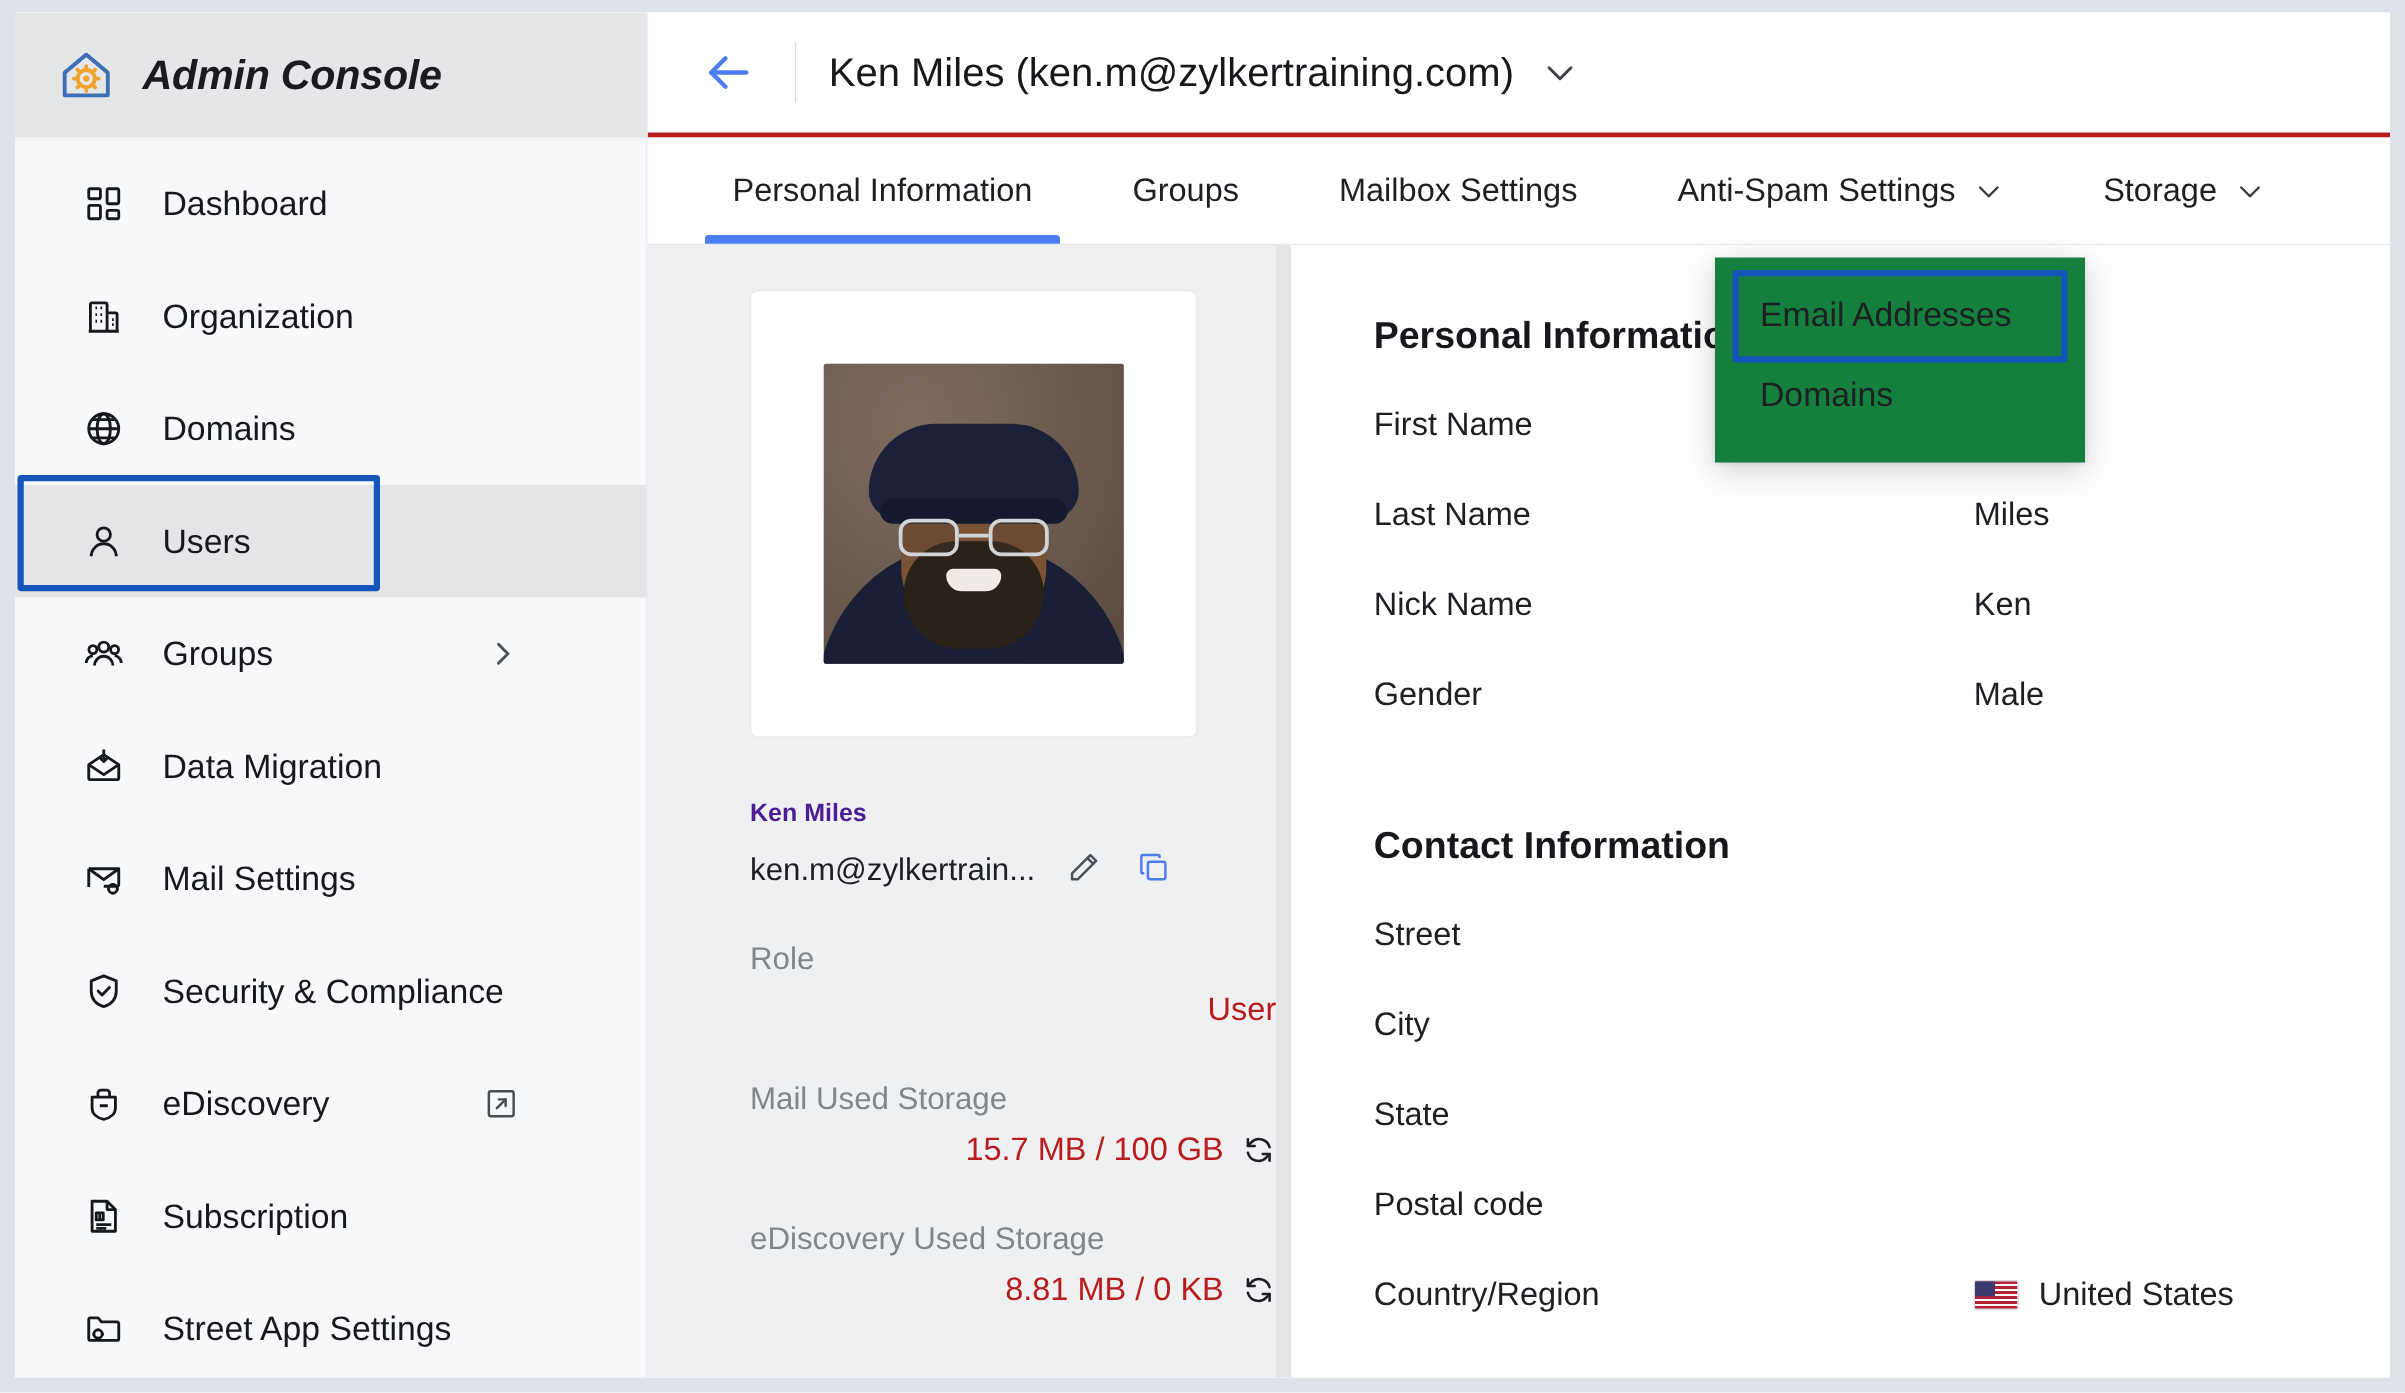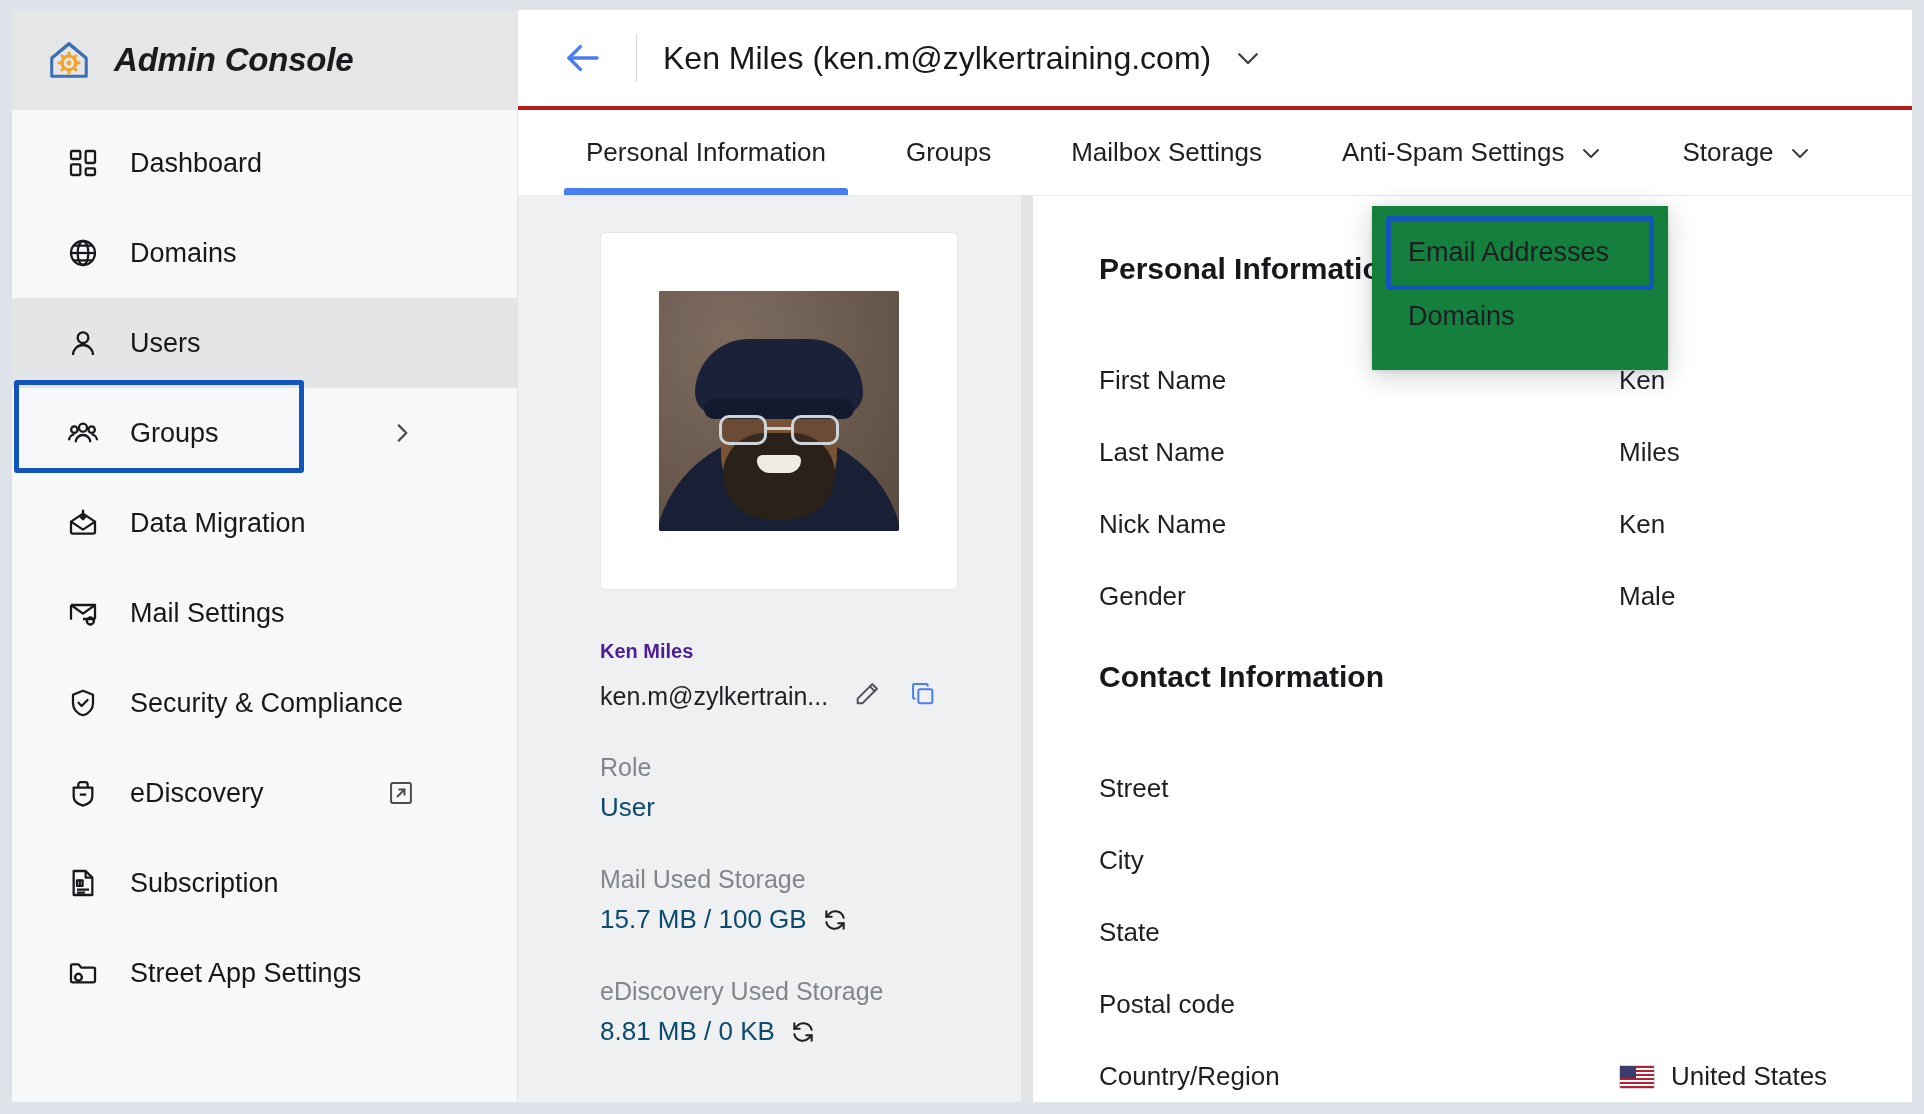--- a/index.html
+++ b/index.html
@@ -290,44 +290,44 @@
     cursor: pointer;
   }
   .field-block { margin: 42px 0 0 82px; }
   .field-label {
     font-size: 25px;
     color: #81858c;
     margin-bottom: 10px;
   }
   .field-value {
     font-size: 26px;
-    color: #0c4a6e;
+    color: #b91c1c;
     display: flex;
     align-items: center;
     gap: 14px;
+    justify-content: flex-end;
   }
 
   
   .details {
     flex: 1 1 auto;
     background: #ffffff;
     padding: 56px 70px 0 66px;
     min-width: 0;
   }
   .section-title {
     font-size: 30px;
     font-weight: 700;
     color: #17181c;
     margin-bottom: 38px;
   }
   .info-row {
     display: flex;
-    align-items: flex-end;
+    align-items: flex-start;
     height: 72px;
-    gap: 40px;
   }
   .info-key {
     flex: 0 0 480px;
     font-size: 26px;
     color: #1d1f23;
   }
   .info-val {
     font-size: 26px;
     color: #1d1f23;
     display: flex;
@@ -410,20 +410,31 @@
           <svg viewBox="0 0 24 24" width="32" height="32" fill="none" stroke="currentColor" stroke-width="1.7">
             <rect x="3" y="3" width="7" height="6" rx="1"></rect>
                 <rect x="14" y="3" width="7" height="9" rx="1"></rect>
             <rect x="3" y="13" width="7" height="8" rx="1"></rect>
                 <rect x="14" y="16" width="7" height="5" rx="1"></rect>
           </svg>
         </span>
         <span class="label">Dashboard</span>
       </div>
 
+      <div class="nav-item">
+        <span class="ico">
+          <svg viewBox="0 0 24 24" width="32" height="32" fill="none" stroke="currentColor" stroke-width="1.7">
+            <path d="M4 21V5a1 1 0 0 1 1-1h8a1 1 0 0 1 1 1v16"></path>
+            <path d="M14 10h5a1 1 0 0 1 1 1v10"></path>
+                <path d="M3 21h18"></path>
+            <path d="M7 7h1M10 7h1M7 11h1M10 11h1M7 15h1M10 15h1M17 14h1M17 17h1"></path>
+          </svg>
+        </span>
+        <span class="label">Organization</span>
+      </div>
 
       <div class="nav-item">
         <span class="ico">
           <svg viewBox="0 0 24 24" width="32" height="32" fill="none" stroke="currentColor" stroke-width="1.7">
             <circle cx="12" cy="12" r="9"></circle>
                 <path d="M3 12h18"></path>
             <ellipse cx="12" cy="12" rx="4" ry="9"></ellipse>
                 <path d="M5 6.5h14M5 17.5h14"></path>
           </svg>
         </span>

